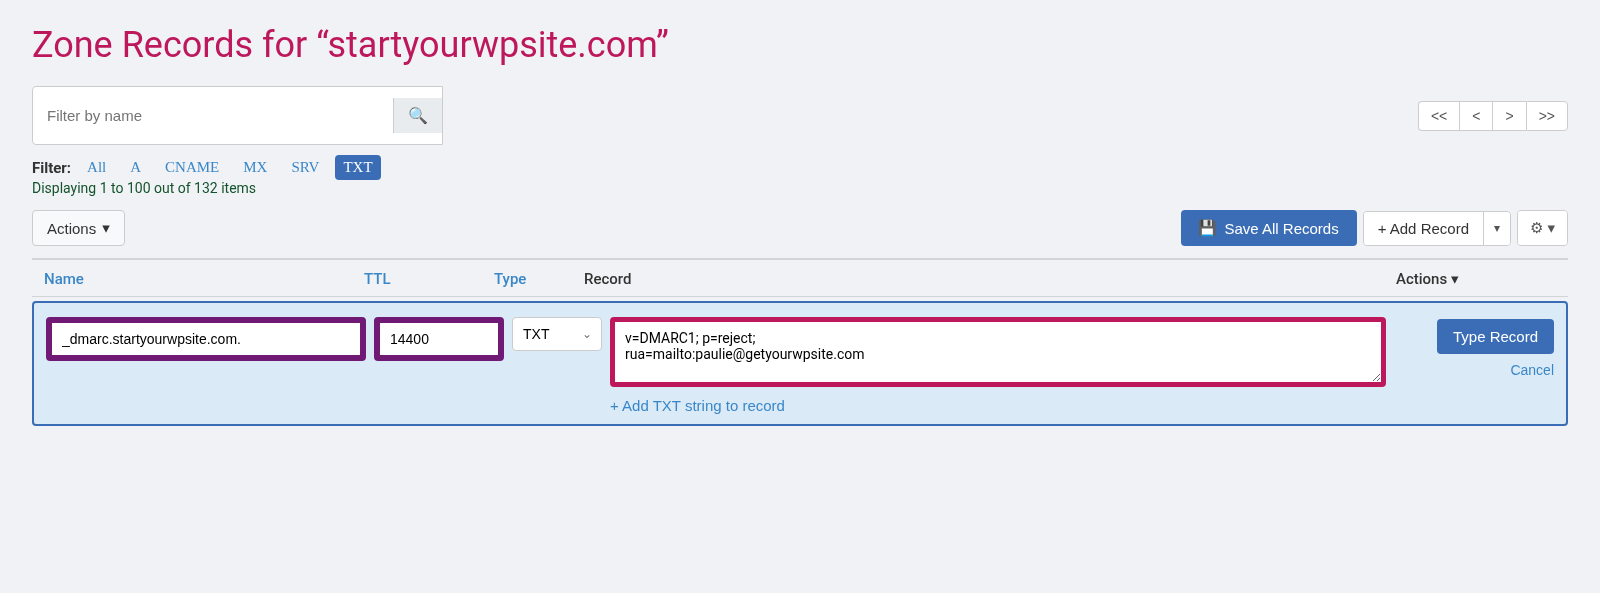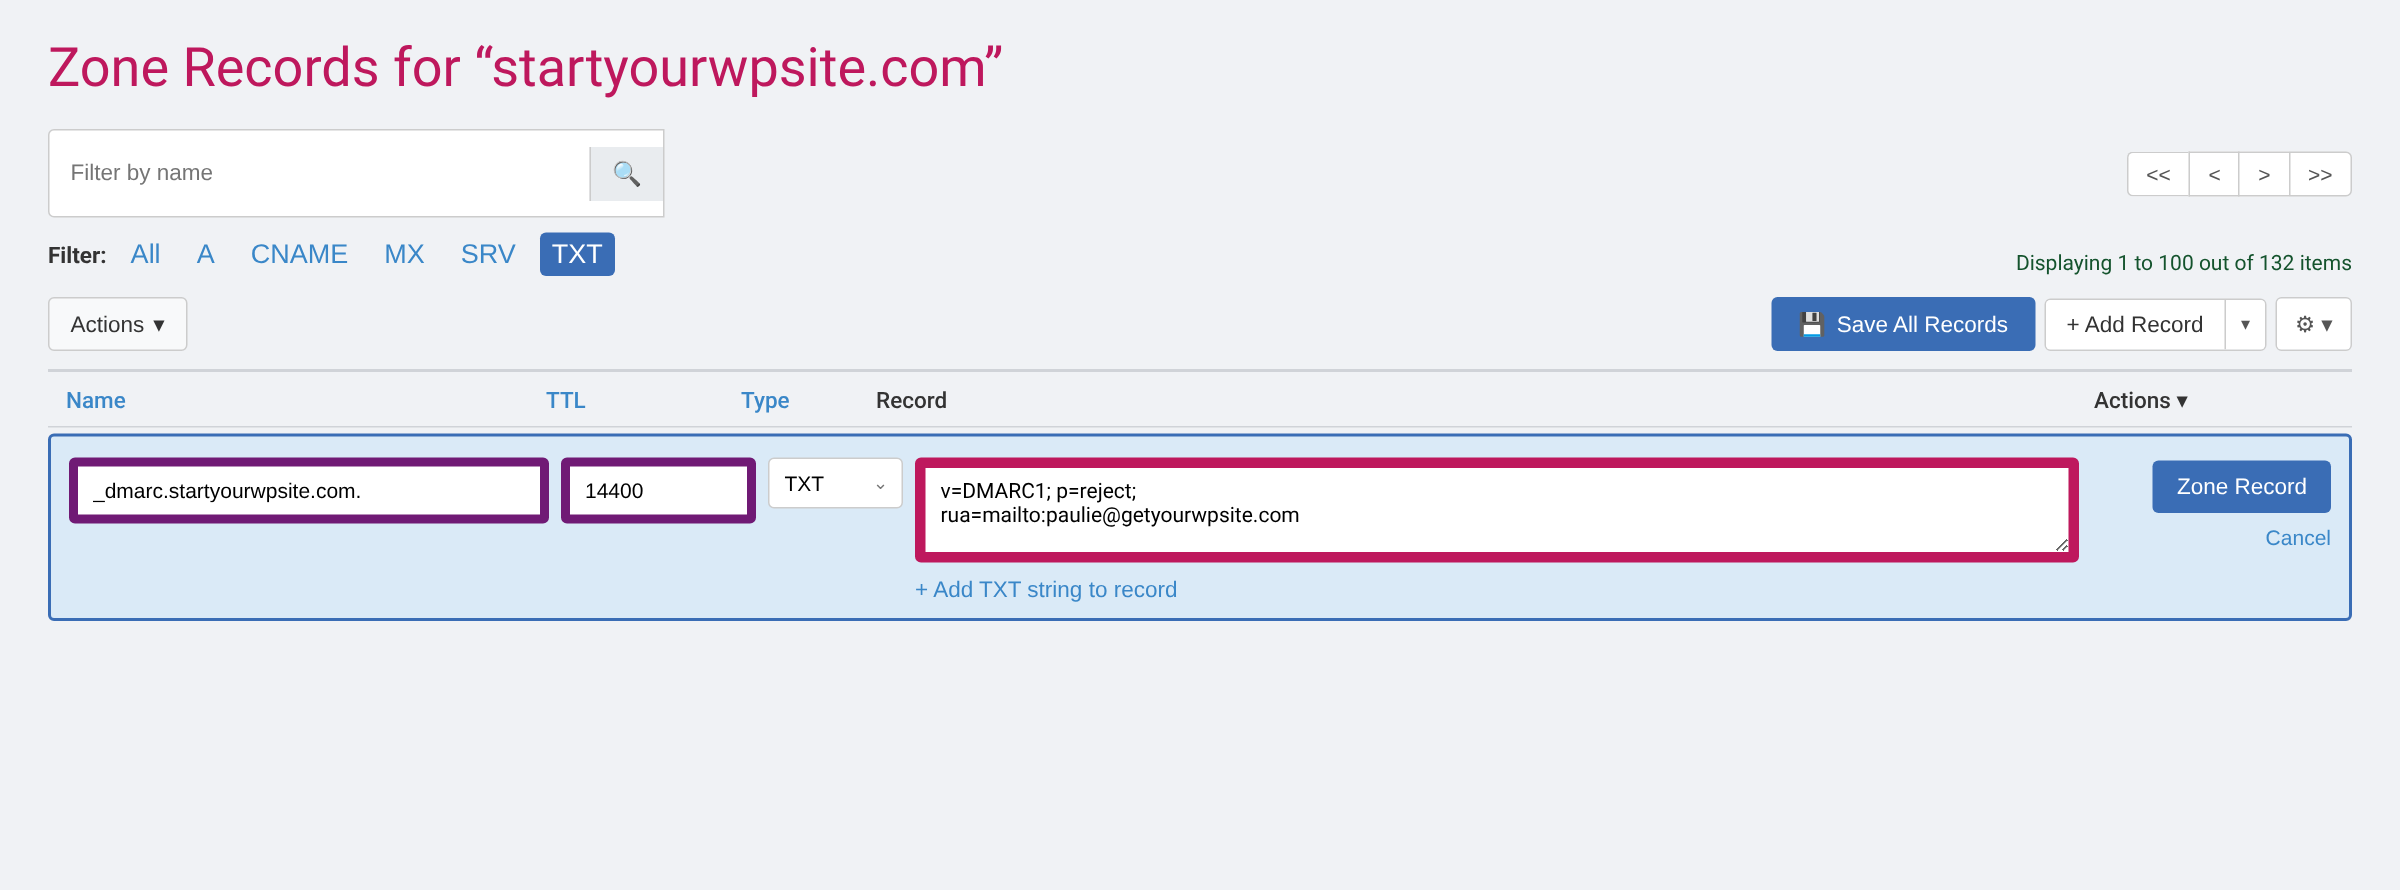--- a/index.html
+++ b/index.html
@@ -68,41 +68,43 @@
       padding: 6px 12px;
       cursor: pointer;
       font-size: 14px;
       color: #555;
       border-right: none;
     }
     .page-btn:first-child { border-radius: 4px 0 0 4px; }
     .page-btn:last-child { border-radius: 0 4px 4px 0; border-right: 1px solid #ccc; }
     .filter-row {
       display: flex;
-      align-items: flex-end;
+      align-items: flex-start;
       justify-content: space-between;
       margin-bottom: 14px;
+      flex-direction: column;
     }
     .filter-left {
       display: flex;
       align-items: center;
       gap: 8px;
     }
     .filter-label {
       font-weight: 700;
       font-size: 15px;
     }
     .filter-btn {
       background: none;
       border: none;
       padding: 4px 8px;
-      font-size: 18px;
+      font-size: 15px;
       cursor: pointer;
       color: #3a87c8;
       border-radius: 4px;
+      font-family: Liberation Serif, serif;
     }
     .filter-btn.active {
       background: #3a6db5;
       color: #fff;
       border-radius: 4px;
     }
     .display-info {
       font-size: 14px;
       color: #14532d;
     }
@@ -249,21 +251,21 @@
     .select-arrow {
       position: absolute;
       right: 10px;
       top: 50%;
       transform: translateY(-50%);
       pointer-events: none;
       color: #777;
       font-size: 12px;
     }
     .record-textarea {
-      border: 7px solid #be185d;
+      border: 5px solid #be185d;
       border-radius: 4px;
       padding: 8px 10px;
       font-size: 14px;
       background: #fff;
       width: 100%;
       outline: none;
       resize: vertical;
       min-height: 70px;
       font-family: inherit;
     }
@@ -401,21 +403,21 @@
         <option value="MX">MX</option>
         <option value="SRV">SRV</option>
       </select>
       <span class="select-arrow">⌄</span>
     </div>
 
     <textarea class="record-textarea" style="">v=DMARC1; p=reject;
 rua=mailto:paulie@getyourwpsite.com</textarea>
 
     <div class="record-actions-col">
-      <button class="save-record-btn">Zone Record</button>
+      <button class="save-record-btn">Type Record</button>
       <button class="cancel-link">Cancel</button>
     </div>
   </div>
 
   <div class="add-txt-row">
     <button class="add-txt-btn">
       <span>+ Add TXT string to record</span>
     </button>
   </div>
 </div>

